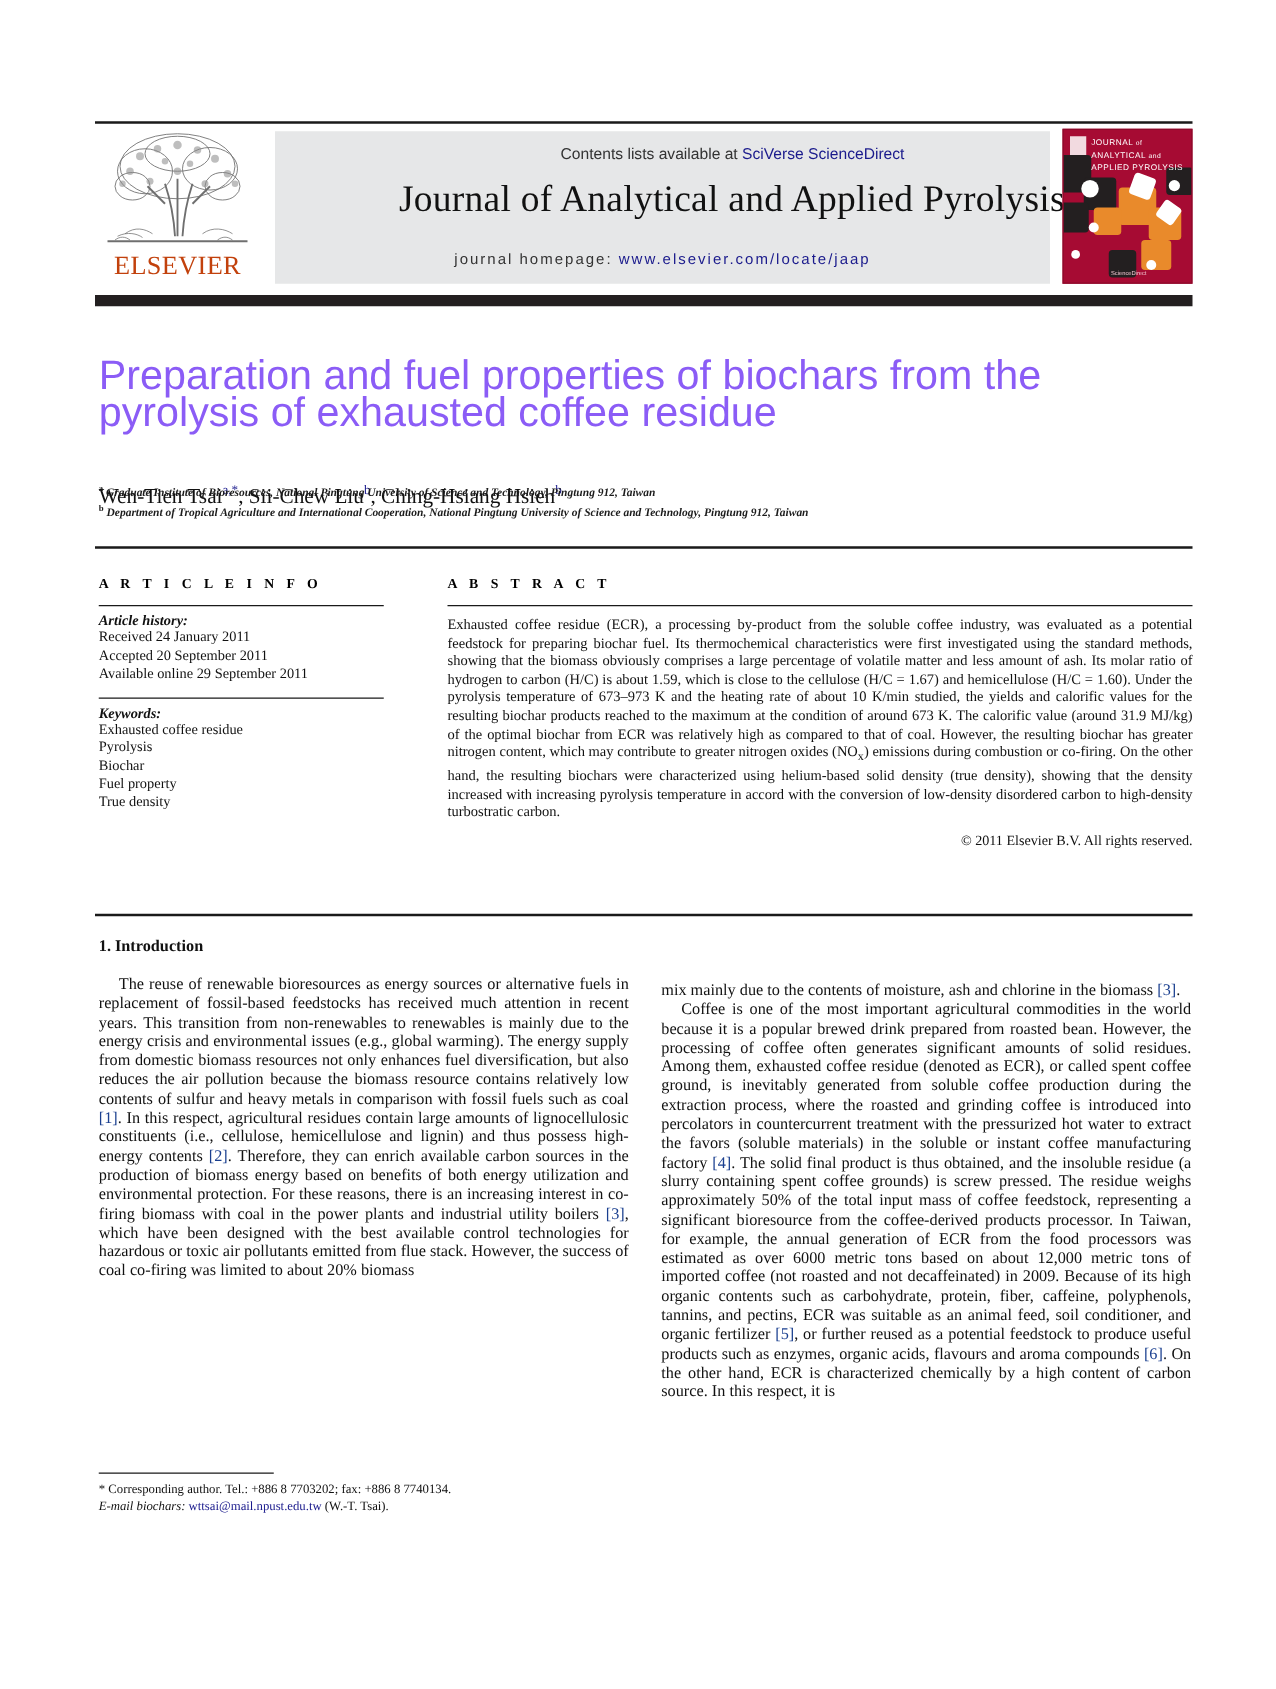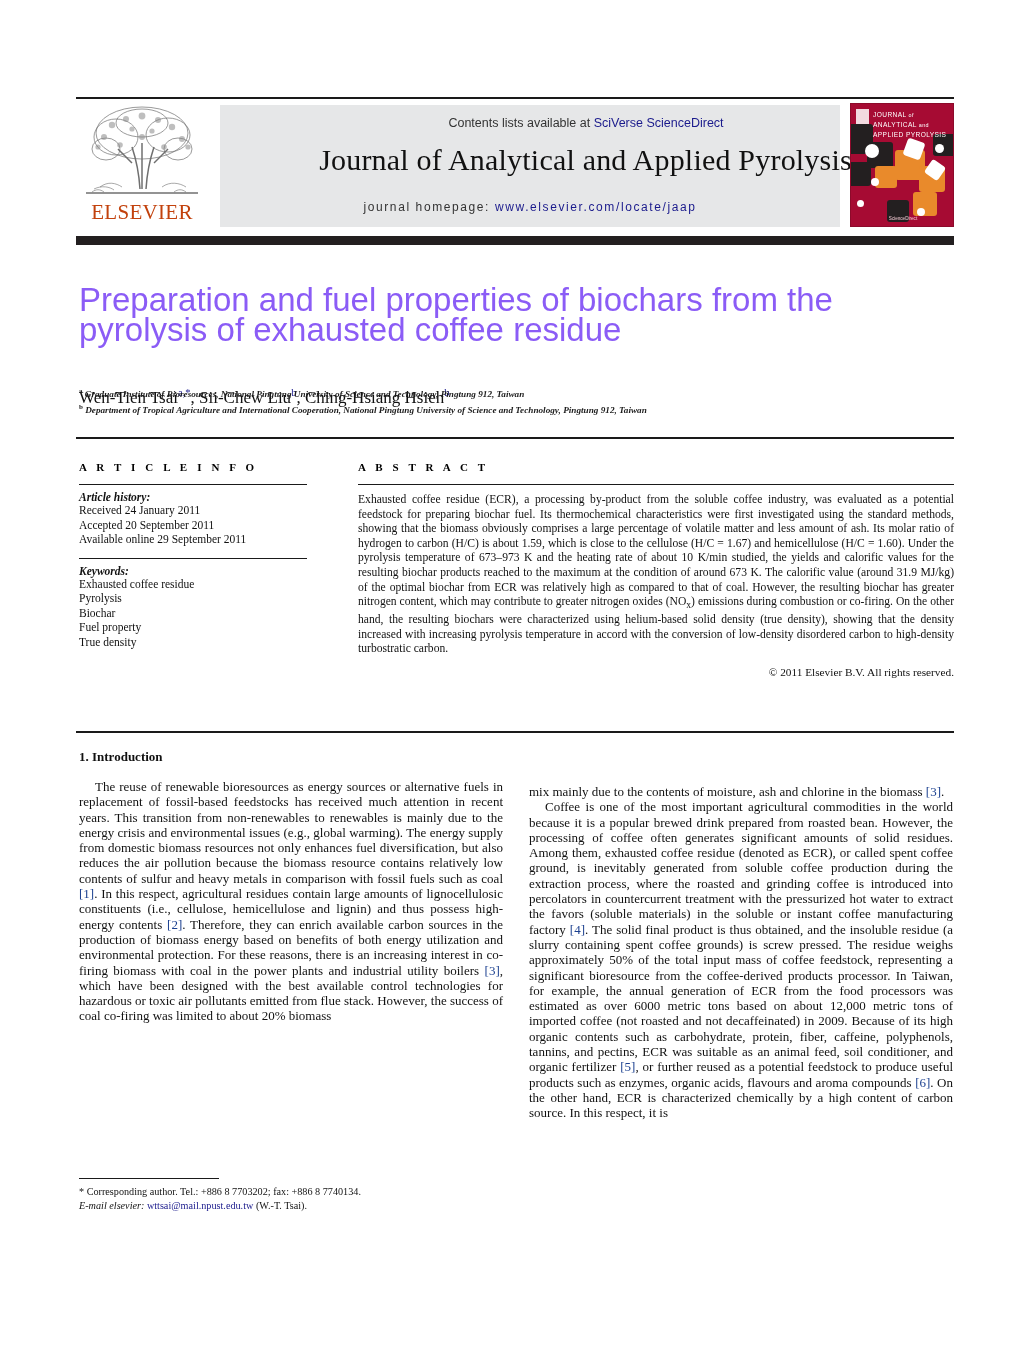--- a/index.html
+++ b/index.html
@@ -466,19 +466,19 @@
 
   <div class="colR">
     <p class="para cont">mix mainly due to the contents of moisture, ash and chlorine in the biomass <span class="ref">[3]</span>.</p>
     <p class="para">Coffee is one of the most important agricultural commodities in the world because it is a popular brewed drink prepared from roasted bean. However, the processing of coffee often generates significant amounts of solid residues. Among them, exhausted coffee residue (denoted as ECR), or called spent coffee ground, is inevitably generated from soluble coffee production during the extraction process, where the roasted and grinding coffee is introduced into percolators in countercurrent treatment with the pressurized hot water to extract the favors (soluble materials) in the soluble or instant coffee manufacturing factory <span class="ref">[4]</span>. The solid final product is thus obtained, and the insoluble residue (a slurry containing spent coffee grounds) is screw pressed. The residue weighs approximately 50% of the total input mass of coffee feedstock, representing a significant bioresource from the coffee-derived products processor. In Taiwan, for example, the annual generation of ECR from the food processors was estimated as over 6000 metric tons based on about 12,000 metric tons of imported coffee (not roasted and not decaffeinated) in 2009. Because of its high organic contents such as carbohydrate, protein, fiber, caffeine, polyphenols, tannins, and pectins, ECR was suitable as an animal feed, soil conditioner, and organic fertilizer <span class="ref">[5]</span>, or further reused as a potential feedstock to produce useful products such as enzymes, organic acids, flavours and aroma compounds <span class="ref">[6]</span>. On the other hand, ECR is characterized chemically by a high content of carbon source. In this respect, it is</p>
   </div>
 
   <div class="foot-rule"></div>
   <div class="footnote">
     <div>* Corresponding author. Tel.: +886 8 7703202; fax: +886 8 7740134.</div>
     <div>
-      <span class="em">E-mail elsevier:</span>
+      <span class="em">E-mail biochars:</span>
       <span class="mail">wttsai@mail.npust.edu.tw</span>
       <span>(W.-T. Tsai).</span>
     </div>
   </div>
 
 </div>
 
 </body></html>

